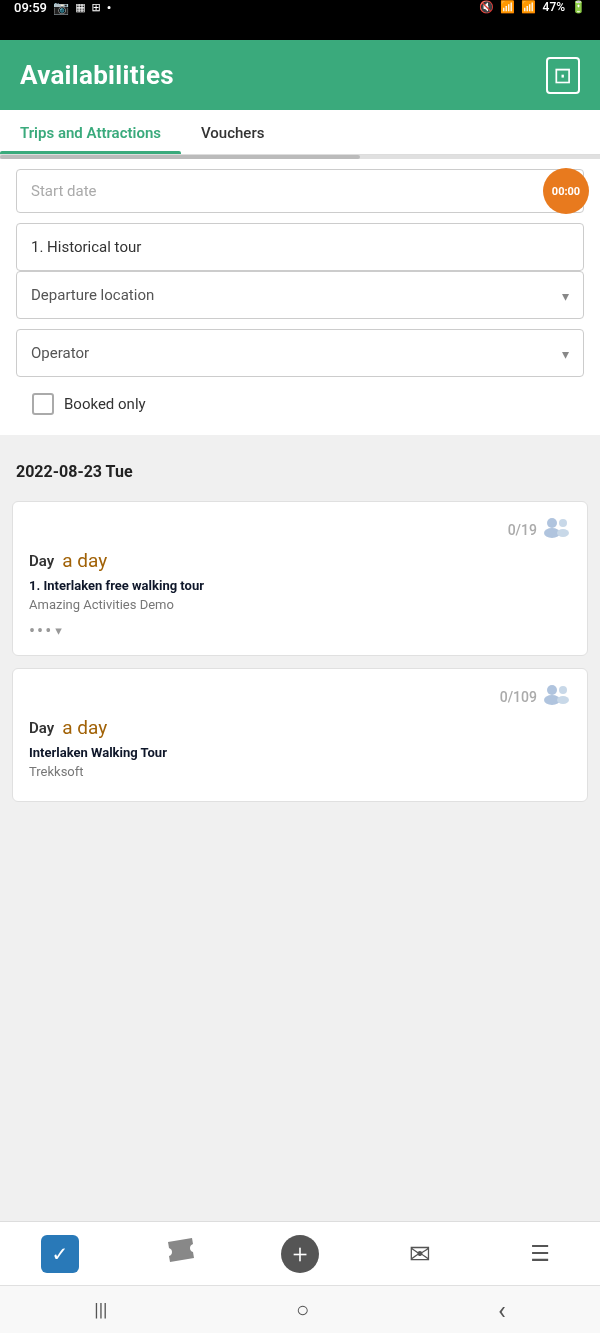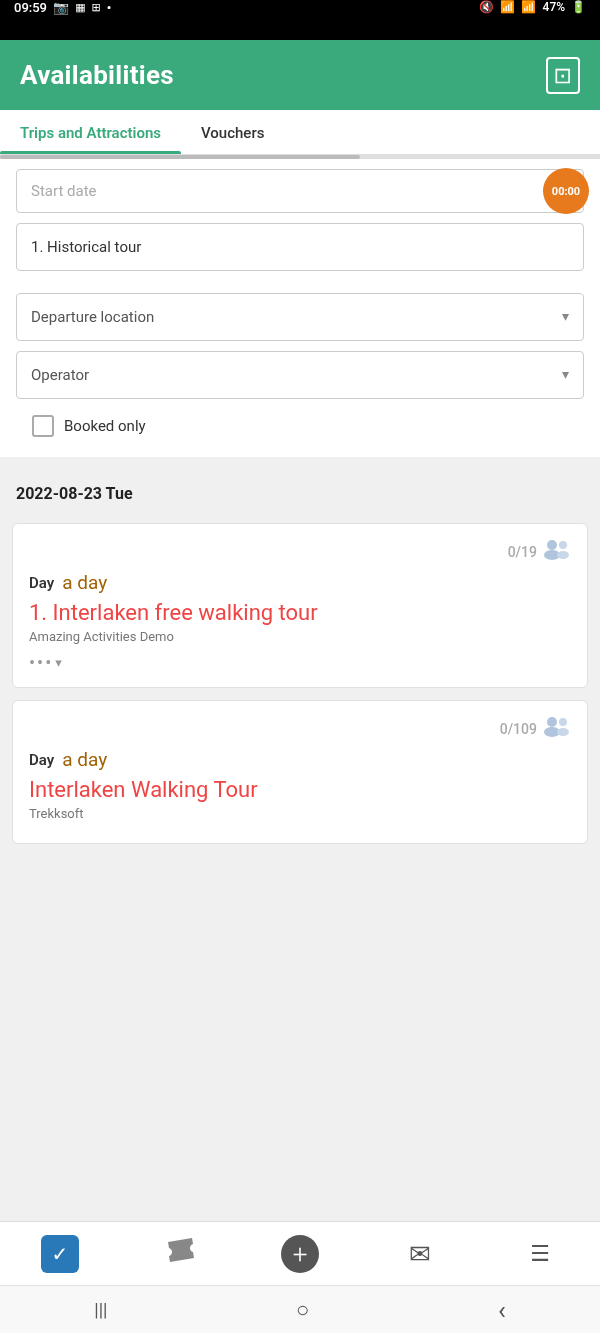--- a/index.html
+++ b/index.html
@@ -131,33 +131,33 @@
       display: flex;
       align-items: center;
       justify-content: center;
     }
 
     
     .tour-name-row {
       border: 1px solid #ccc;
       border-radius: 4px;
       padding: 14px 14px;
-      margin-bottom: 22px;
+      margin-bottom: 0;
       font-size: 15px;
       color: #333;
     }
 
     
     .dropdown-row {
       border: 1px solid #ccc;
       border-radius: 4px;
       padding: 14px 14px;
       margin-bottom: 10px;
       display: flex;
-      align-items: flex-start;
+      align-items: flex-end;
       justify-content: space-between;
       color: #555;
       font-size: 15px;
       cursor: pointer;
     }
     .dropdown-arrow {
       color: #888;
       font-size: 14px;
     }
 
@@ -225,23 +225,23 @@
       font-size: 15px;
       color: #333;
       font-weight: 600;
     }
     .card-day-sub {
       font-size: 19px;
       color: #a16207;
       text-align: right;
     }
     .card-tour-name {
-      font-size: 22px;
-      color: #ef4444;
-      font-weight: 400;
+      font-size: 13px;
+      color: #0f172a;
+      font-weight: 700;
       margin-bottom: 4px;
       cursor: pointer;
     }
     .card-operator {
       font-size: 13px;
       color: #777;
       margin-bottom: 8px;
     }
     .card-more-row {
       display: flex;

